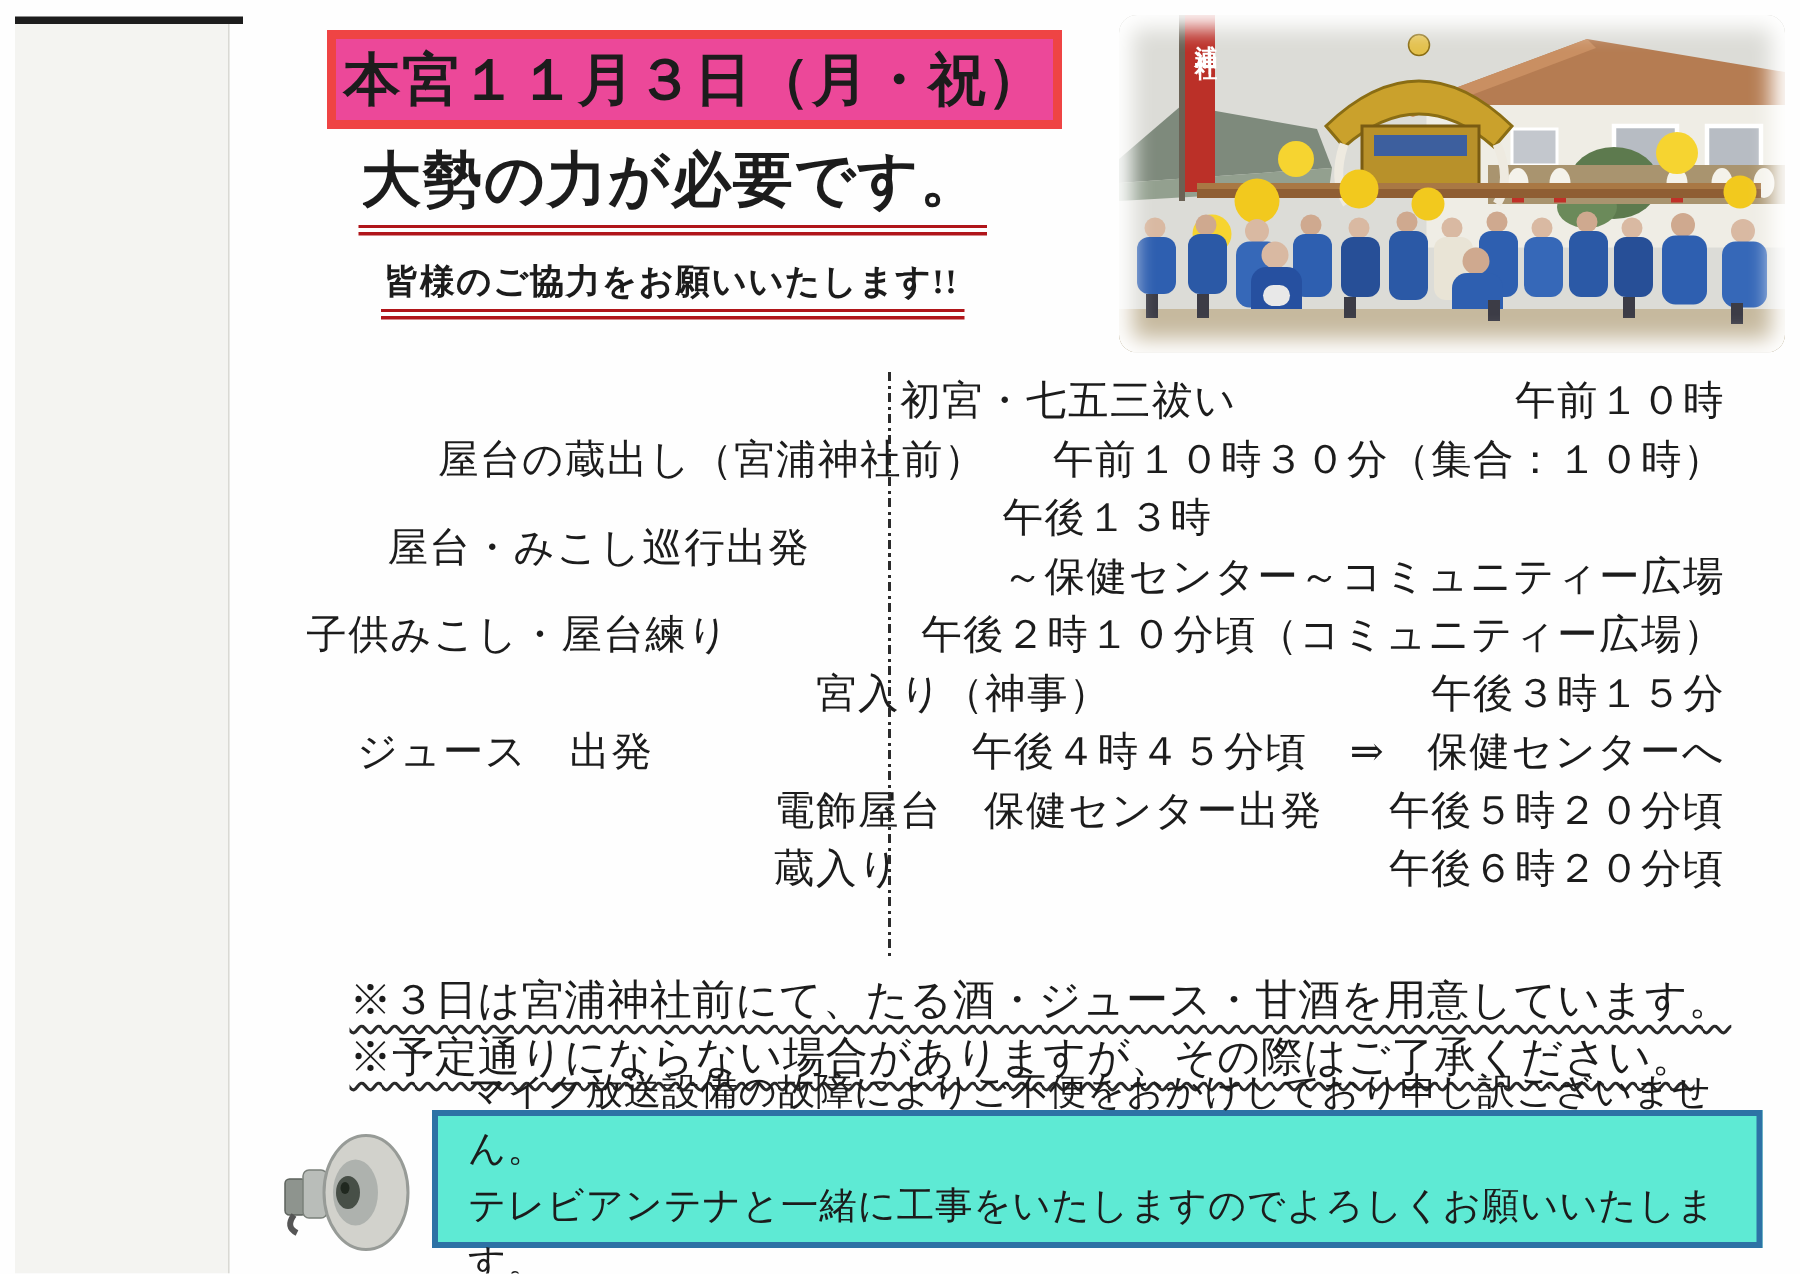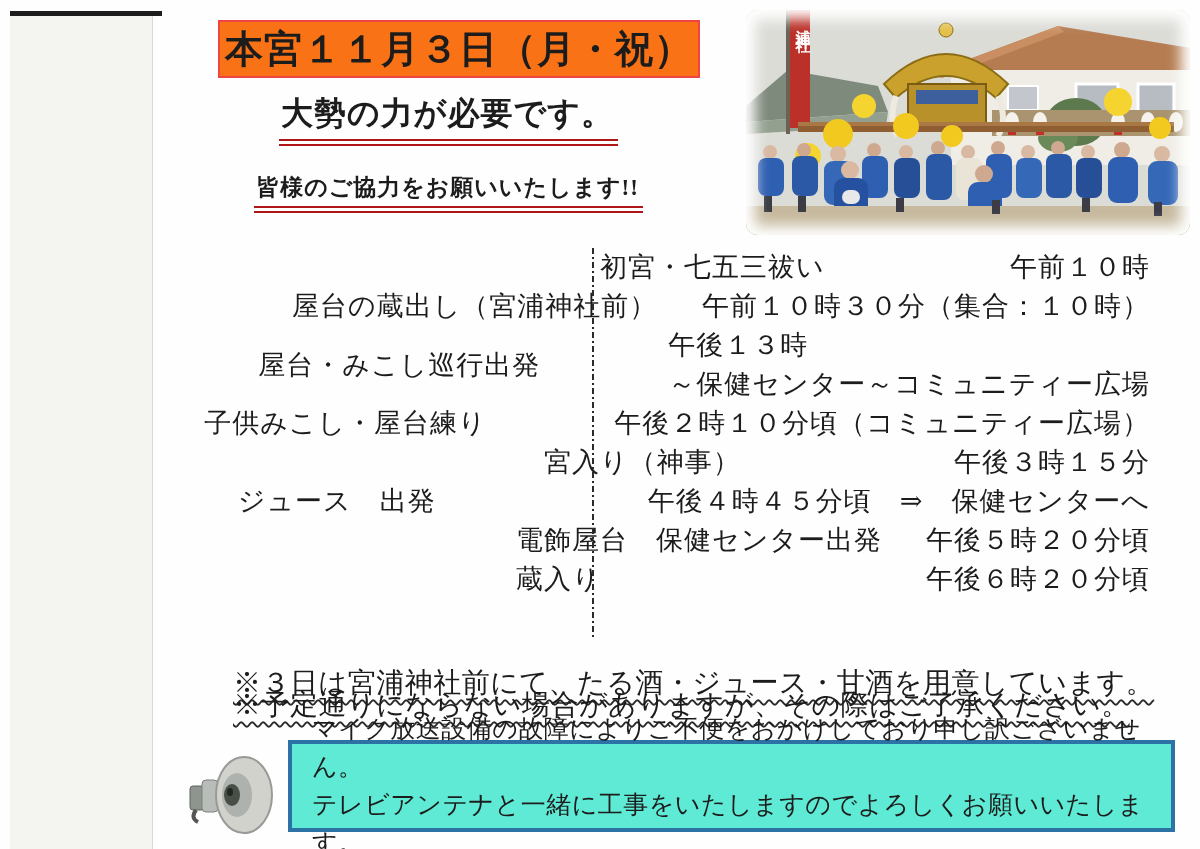--- a/index.html
+++ b/index.html
@@ -8,24 +8,24 @@
     background:#fefefe;
     font-family:"Liberation Serif","DejaVu Serif",serif;
     color:#1c1c1c;
   }
   
   .scan-band{position:absolute;left:10px;top:14px;width:142px;height:835px;
     background:#f4f4f1;border-right:1px solid #d9d9d4;}
   .scan-topbar{position:absolute;left:10px;top:11px;width:152px;height:5px;background:#1d1d1d;}
   
   .title-box{position:absolute;left:218px;top:20px;width:478px;height:54px;
-    border:2px solid #ef4444;display:flex;align-items:center;justify-content:center;
-    font-size:38px;font-weight:600;letter-spacing:1px;background:#f97316;}
+    border:6px solid #ef4444;display:flex;align-items:center;justify-content:center;
+    font-size:38px;font-weight:600;letter-spacing:1px;background:#ec4899;}
   .headline-wrap{position:absolute;left:175px;width:545px;text-align:center;}
-  .hl1{top:92px;font-size:32px;}
+  .hl1{top:92px;font-size:40px;}
   .hl2{top:172px;font-size:23px;}
   .headline-wrap span{position:relative;display:inline-block;font-weight:600;letter-spacing:1px;}
   .headline-wrap span::after{content:"";position:absolute;left:-2px;right:-4px;bottom:-10px;height:7px;
     background:linear-gradient(to bottom,#b0151a 0,#b0151a 2px,transparent 2px,transparent 5px,#b0151a 5px,#b0151a 7px);}
   
   .photo{position:absolute;left:746px;top:10px;width:444px;height:225px;border-radius:12px;overflow:hidden;}
   .photo svg{display:block;}
   .photo .feather{position:absolute;inset:0;border-radius:12px;
     box-shadow:inset 0 0 14px 9px #fff;pointer-events:none;}
   .banner-label{position:absolute;left:47px;top:8px;writing-mode:vertical-rl;
@@ -34,21 +34,21 @@
   .schedule{position:absolute;left:200px;top:248px;width:950px;}
   .srow{display:flex;align-items:center;font-size:27px;letter-spacing:1px;justify-content:flex-end;}
   .srow .event{width:372px;line-height:39px;}
   .srow .times{padding-left:38px;line-height:39px;}
   .divider{position:absolute;left:392px;top:0;width:2px;height:392px;
     background:repeating-linear-gradient(to bottom,#2b2b2b 0,#2b2b2b 6px,transparent 6px,transparent 9px,#2b2b2b 9px,#2b2b2b 11px,transparent 11px,transparent 14px);}
   
   .note{position:absolute;left:233px;font-size:28px;letter-spacing:.5px;
     text-decoration:underline;text-decoration-style:wavy;text-decoration-color:#2a2a2a;
     text-decoration-thickness:1.5px;text-underline-offset:7px;}
-  .note1{top:648px;margin-top:16px;}
+  .note1{top:648px;}
   .note2{top:686px;}
   
   .notice-box{position:absolute;left:288px;top:740px;width:859px;height:84px;
     border:4px solid #2d72a5;background:#5eead4;display:flex;flex-direction:column;
     justify-content:center;padding-left:20px;}
   .notice-box .nline{font-size:25px;line-height:38px;letter-spacing:.5px;}
   .megaphone{position:absolute;left:180px;top:748px;width:100px;height:90px;}
 </style>
 </head>
 <body>

